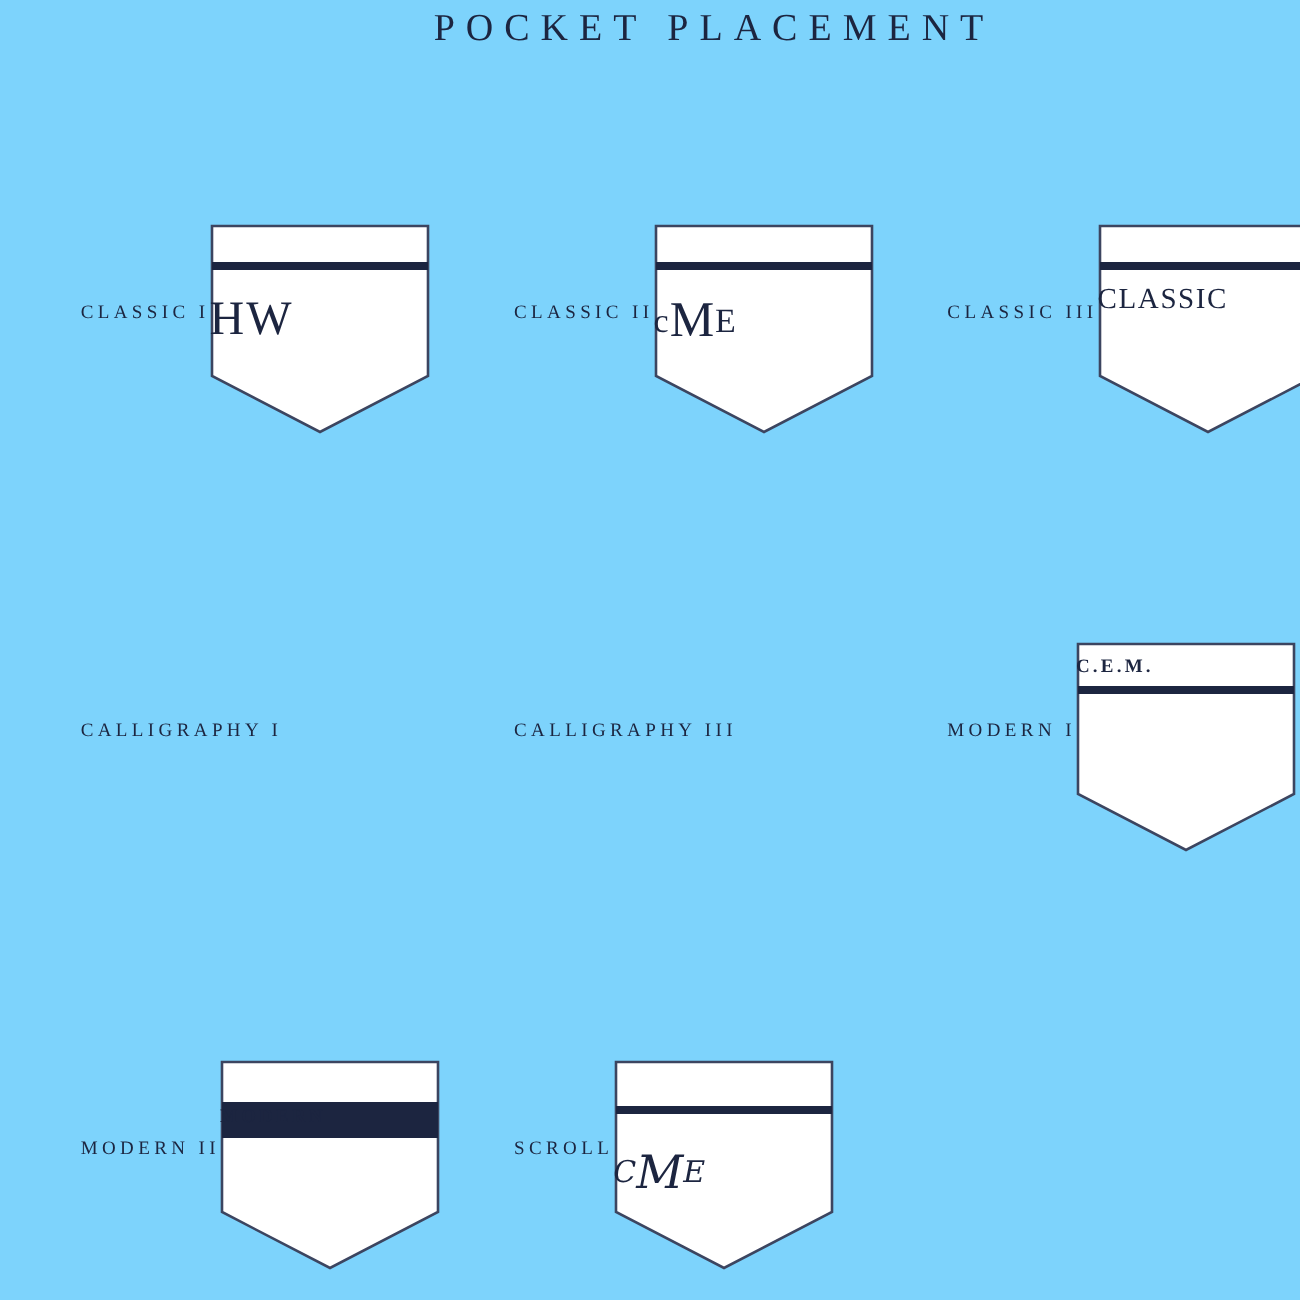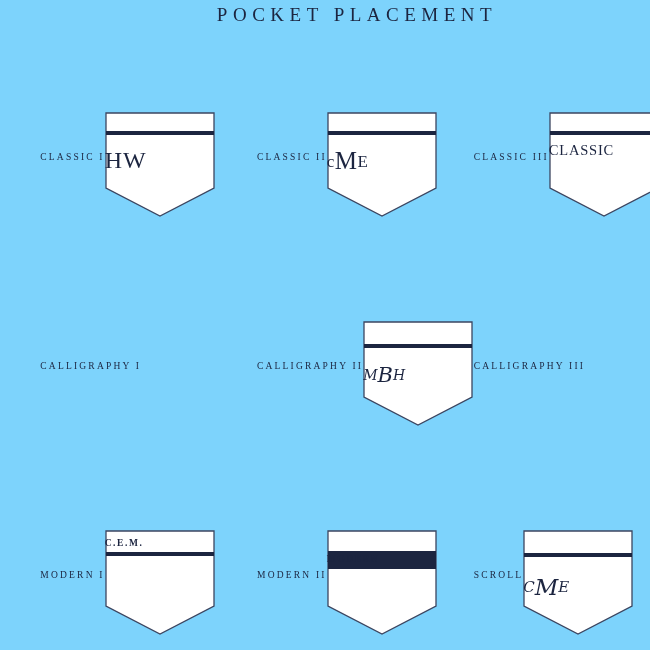--- a/index.html
+++ b/index.html
@@ -184,30 +184,20 @@
           <line x1="1" y1="21" x2="109" y2="21" stroke="#1c2540" stroke-width="4"></line>
         </svg>
         <div class="mono m-classic-word">CLASSIC</div>
       </div>
     </div>
 
     <div class="cell">
       <div class="cell-label">CALLIGRAPHY I</div>
     </div>
 
-    <div class="cell">
-      <div class="cell-label">CALLIGRAPHY II</div>
-      <div class="pocket">
-        <svg viewBox="0 0 110 105" xmlns="http://www.w3.org/2000/svg">
-          <path d="M1 1 L109 1 L109 76 L55 104 L1 76 Z" fill="#ffffff" stroke="#3c4560" stroke-width="1.3"></path>
-          <line x1="1" y1="25" x2="109" y2="25" stroke="#1c2540" stroke-width="4"></line>
-        </svg>
-        <div class="mono m-script-mono"><span>M</span><span class="big">B</span><span>H</span></div>
-      </div>
-    </div>
 
     <div class="cell">
       <div class="cell-label">CALLIGRAPHY III</div>
     </div>
 
     <div class="cell">
       <div class="cell-label">MODERN I</div>
       <div class="pocket">
         <svg viewBox="0 0 110 105" xmlns="http://www.w3.org/2000/svg">
           <path d="M1 1 L109 1 L109 76 L55 104 L1 76 Z" fill="#ffffff" stroke="#3c4560" stroke-width="1.3"></path>

